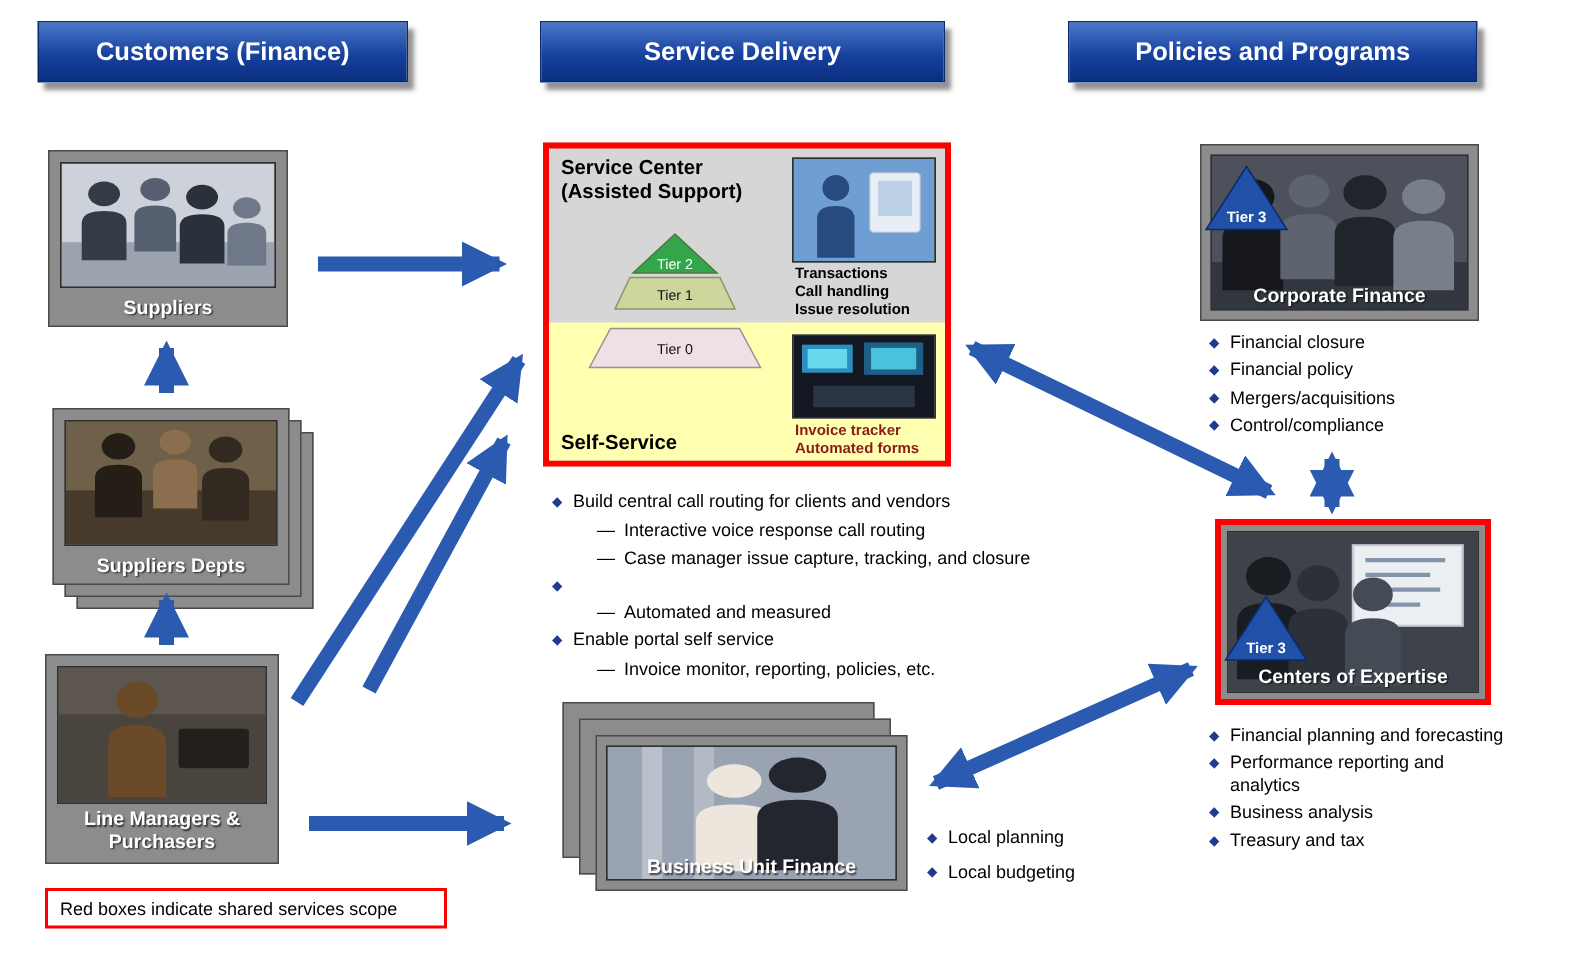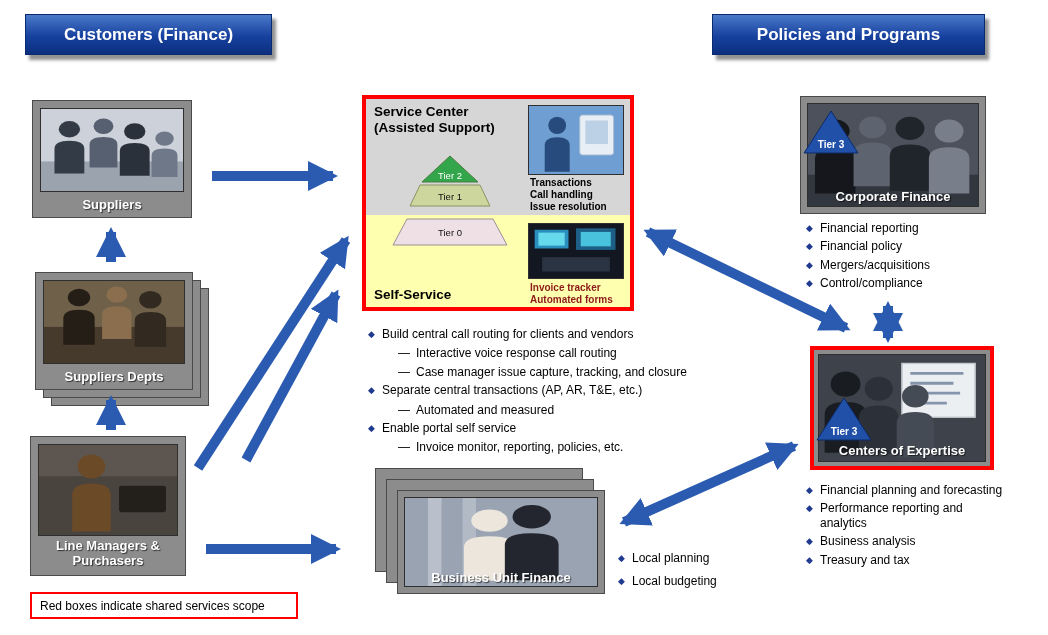--- a/index.html
+++ b/index.html
@@ -81,20 +81,23 @@
     <line x1="246" y1="460" x2="336" y2="294" class="arr" marker-end="url(#ah)"></line>
     <line x1="206" y1="549" x2="336" y2="549" class="arr" marker-end="url(#ah)"></line>
     <line x1="648" y1="232" x2="846" y2="328" class="arr" marker-start="url(#ah)" marker-end="url(#ah)"></line>
     <line x1="888" y1="306" x2="888" y2="338" class="arr" marker-start="url(#ah)" marker-end="url(#ah)"></line>
     <line x1="624" y1="522" x2="794" y2="446" class="arr" marker-start="url(#ah)" marker-end="url(#ah)"></line>
   </svg>
 
   <div class="hdr" style="left:25px;top:14px;width:247px">
     <span>Customers (Finance)</span>
   </div>
+  <div class="hdr" style="left:360px;top:14px;width:270px">
+    <span>Service Delivery</span>
+  </div>
   <div class="hdr" style="left:712px;top:14px;width:273px">
     <span>Policies and Programs</span>
   </div>
 
   <div class="gbox" style="left:32px;top:100px;width:160px;height:118px">
     <div class="photo" style="left:7px;top:7px;right:7px;height:84px">
       <svg viewBox="0 0 100 75" preserveAspectRatio="none">
         <rect width="100" height="75" fill="#cdd2da"></rect>
         <rect y="48" width="100" height="27" fill="#9aa3ae"></rect>
         <use href="#p" transform="translate(20,38) scale(1.5)" fill="#333b46"></use>
@@ -202,21 +205,20 @@
         <span class="btext">Interactive voice response call routing</span>
       </div>
 
       <div class="b lvl2">
         <span class="marker"></span>
         <span class="btext">Case manager issue capture, tracking, and closure</span>
       </div>
 
       <div class="b lvl1">
         <span class="marker"></span>
-        <span class="btext">Separate central transactions (AP, AR, T&amp;E, etc.)</span>
       </div>
 
       <div class="b lvl2">
         <span class="marker"></span>
         <span class="btext">Automated and measured</span>
       </div>
 
       <div class="b lvl1">
         <span class="marker"></span>
         <span class="btext">Enable portal self service</span>
@@ -273,21 +275,21 @@
       <polygon points="28,2 55,44 1,44" style="fill:var(--tier3-blue);stroke:#0e2a66"></polygon>
       <text x="28" y="39">Tier 3</text>
     </svg>
     <div class="glabel" style="bottom:8px">Corporate Finance</div>
   </div>
 
   <div class="bullets rb" style="left:806px;top:221px;width:198px">
 
       <div class="b">
         <span class="marker"></span>
-        <span class="btext">Financial reporting</span>
+        <span class="btext">Financial closure</span>
       </div>
 
       <div class="b">
         <span class="marker"></span>
         <span class="btext">Financial policy</span>
       </div>
 
       <div class="b">
         <span class="marker"></span>
         <span class="btext">Mergers/acquisitions</span>

